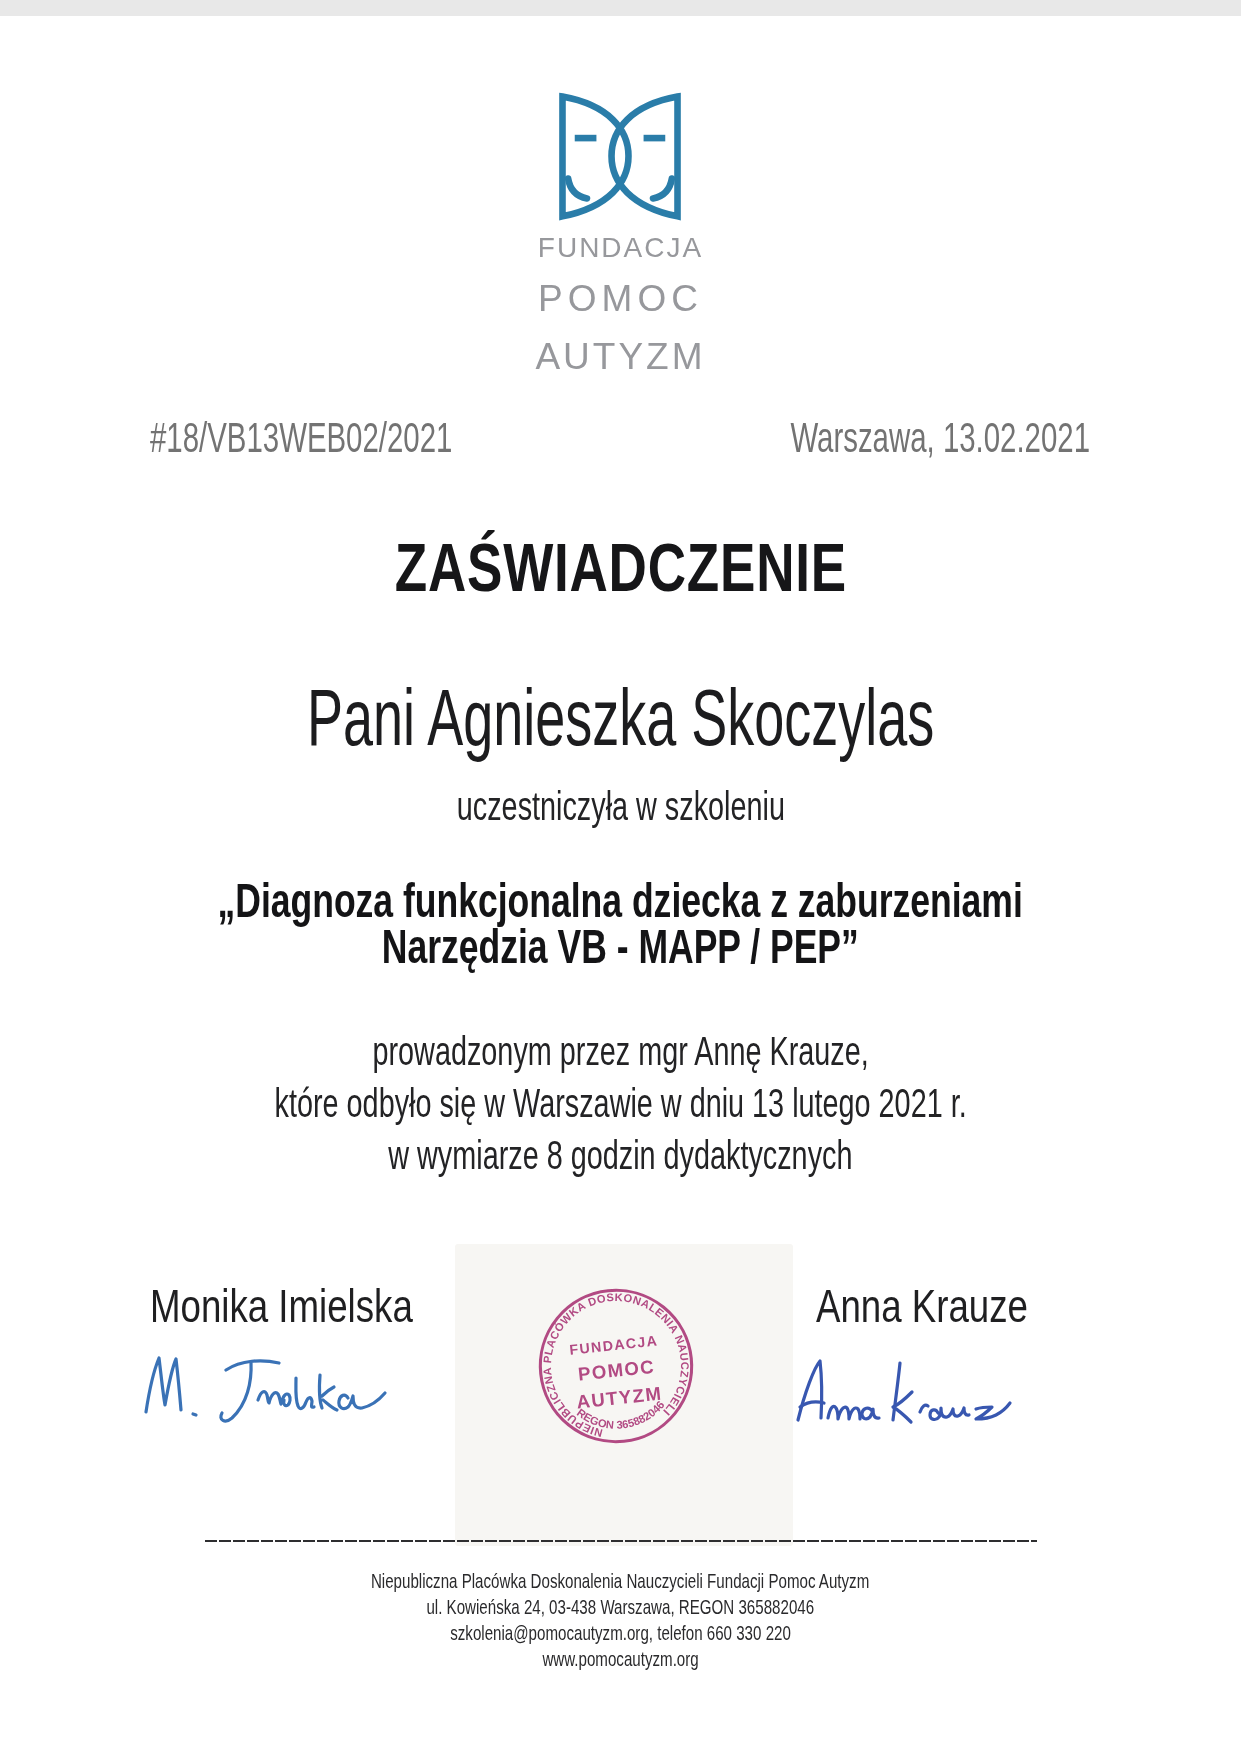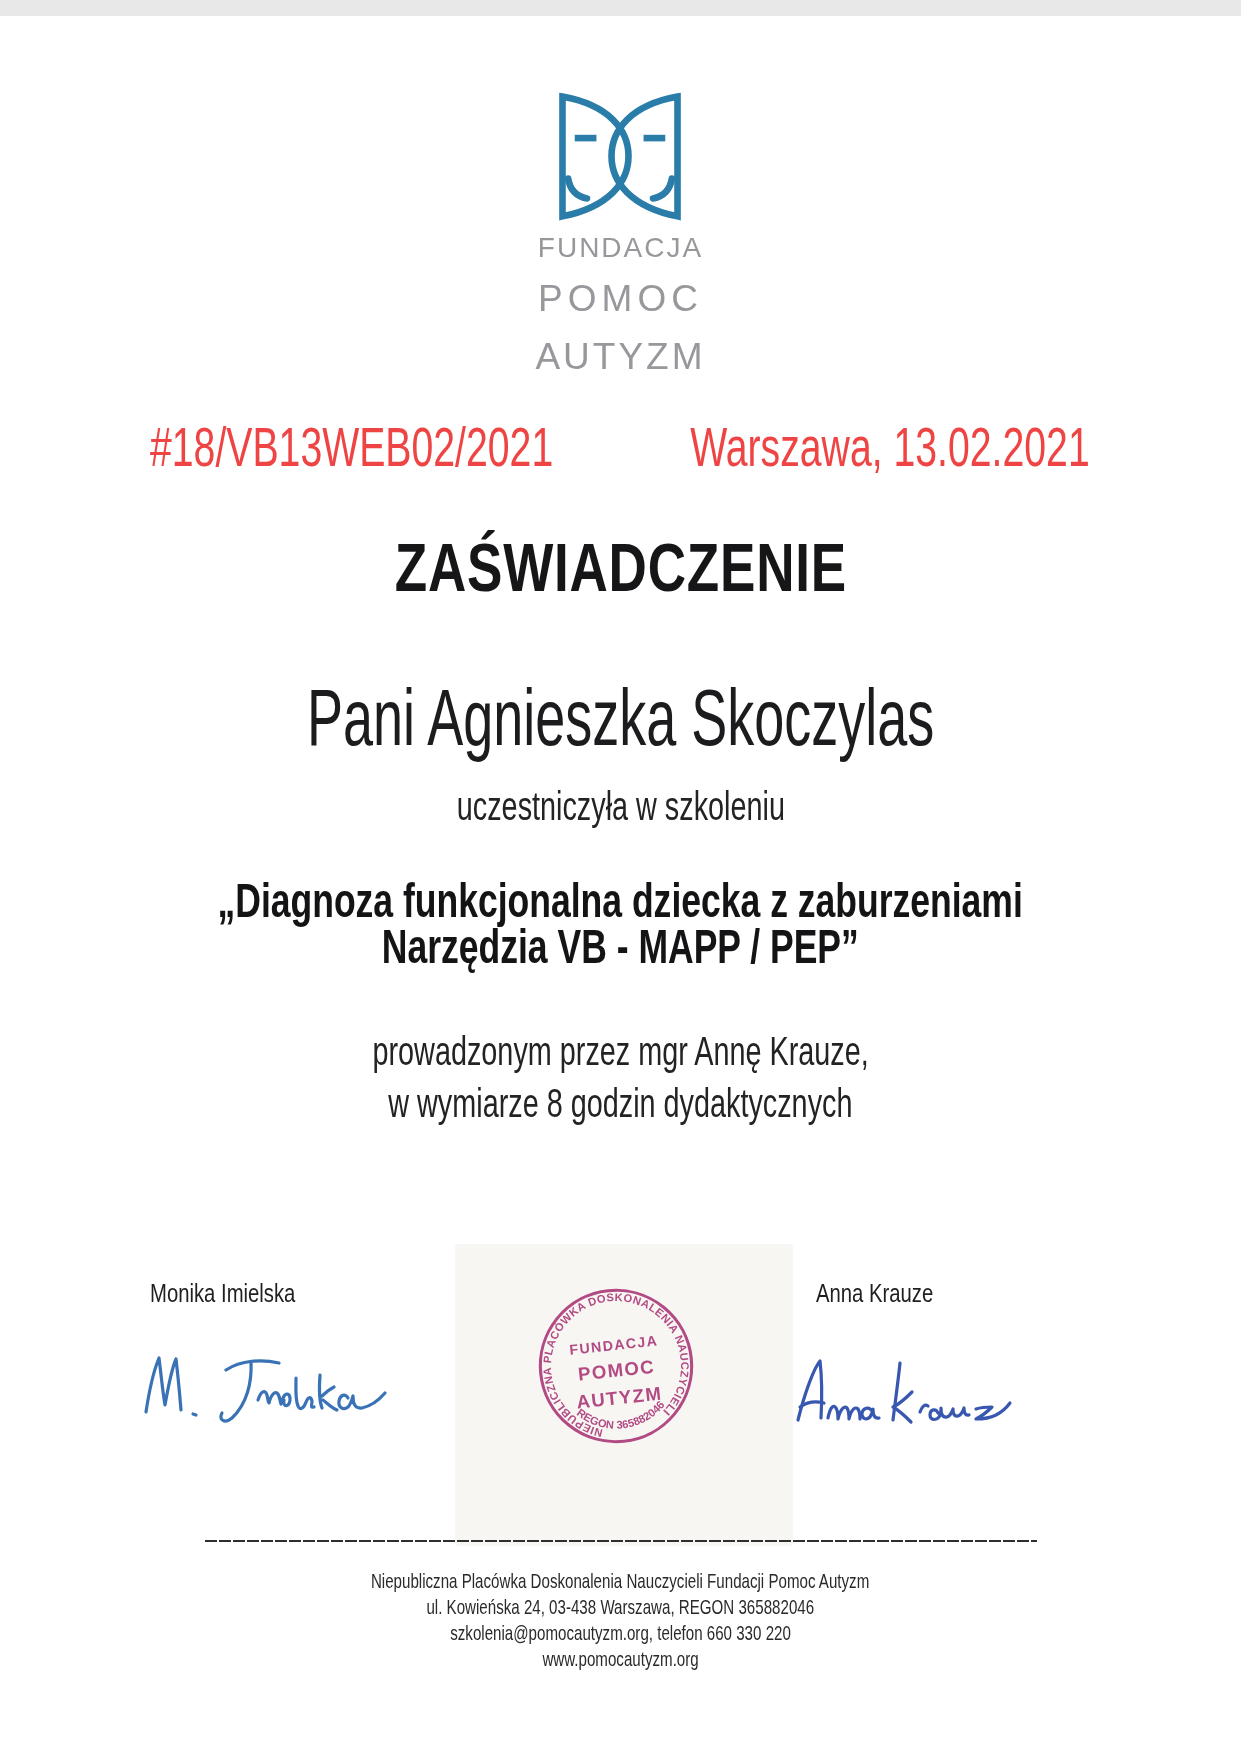--- a/index.html
+++ b/index.html
@@ -14,26 +14,26 @@
   }
   .abs{position:absolute;}
   .center-line{left:0;width:100%;text-align:center;white-space:nowrap;}
   .nw{white-space:nowrap;}
   
   .cx{display:inline-block;transform:scaleX(0.72);transform-origin:center center;}
   .cx-l{display:inline-block;transform:scaleX(0.70);transform-origin:left center;}
   .cx-r{display:inline-block;transform:scaleX(0.70);transform-origin:right center;}
 
   .brand-word{color:#97989c;letter-spacing:3px;}
-  .doc-meta{font-size:56px;color:#ef4444;text-decoration:underline;}
+  .doc-meta{font-size:42px;color:#737373;text-decoration:underline;}
   .main-title{font-size:68px;font-weight:bold;color:#161618;letter-spacing:1px;}
   .recipient{font-size:80px;font-weight:normal;color:#1c1c1e;}
   .body-line{font-size:40px;color:#232325;}
   .course{font-size:48px;font-weight:bold;color:#141416;line-height:46px;}
-  .names{font-size:26px;color:#1f1f21;}
+  .names{font-size:47px;color:#1f1f21;}
   .footer-line{font-size:21px;color:#2a2a2c;line-height:26px;}
 
   .photo-square{background:#f7f6f3;border-radius:3px;}
   .separator{
     height:2px;
     background:repeating-linear-gradient(90deg,#2e2e30 0px,#2e2e30 12px,transparent 12px,transparent 14px);
   }
   svg{display:block;}
 </style>
 </head>
@@ -81,20 +81,21 @@
     <span class="cx">uczestniczyła w szkoleniu</span>
   </div>
 
   <div class="abs center-line course" style="top:862px;">
     <div><span class="cx" style="transform:scaleX(0.74);">„Diagnoza funkcjonalna dziecka z zaburzeniami</span></div>
     <div><span class="cx" style="transform:scaleX(0.74);">Narzędzia VB - MAPP / PEP”</span></div>
   </div>
 
   <div class="abs center-line body-line" style="top:1009px;line-height:52px;">
     <div><span class="cx">prowadzonym przez mgr Annę Krauze,</span></div>
+    <div><span class="cx">które odbyło się w Warszawie w dniu 13 lutego 2021 r.</span></div>
     <div><span class="cx">w wymiarze 8 godzin dydaktycznych</span></div>
   </div>
 
   <div class="abs nw names" style="left:150px;top:1262px;">
     <span class="cx-l" style="transform:scaleX(0.78);">Monika Imielska</span>
   </div>
   <div class="abs nw names" style="left:816px;top:1262px;">
     <span class="cx-l" style="transform:scaleX(0.78);">Anna Krauze</span>
   </div>
 

